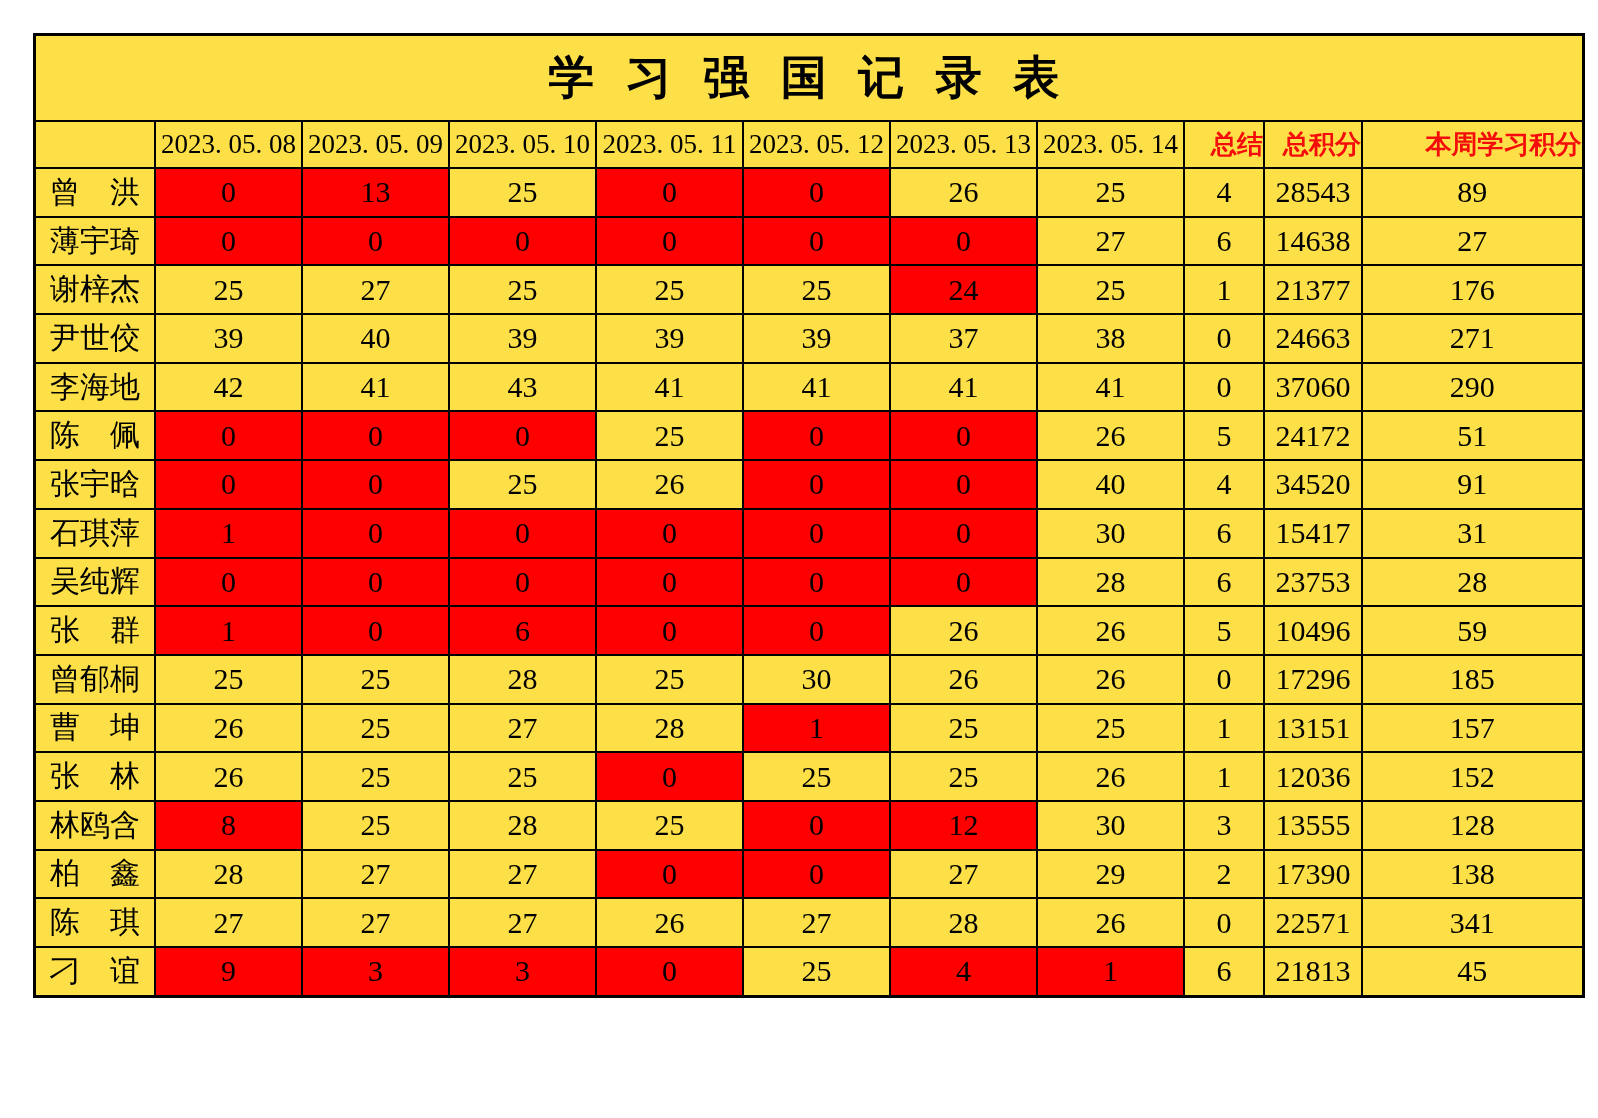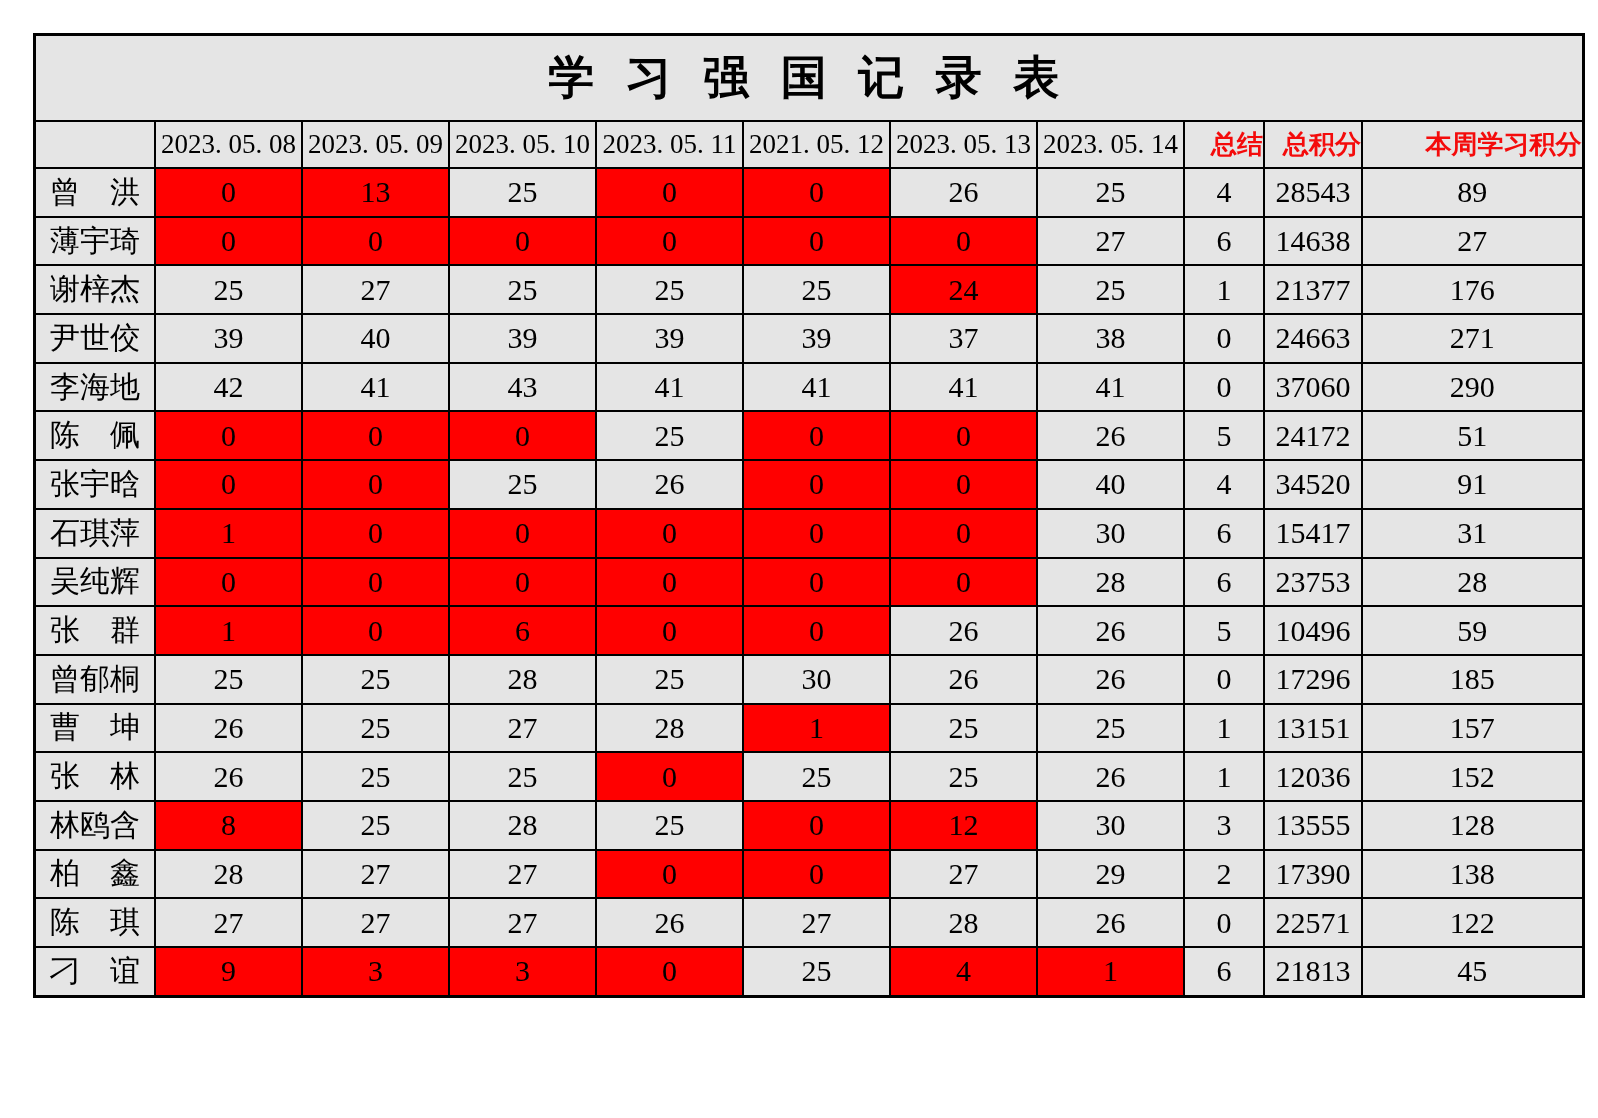--- a/index.html
+++ b/index.html
@@ -14,21 +14,21 @@
     position: relative;
     width: 1598px;
     height: 1118px;
     background: #ffffff;
   }
   table.record {
     border-collapse: collapse;
     table-layout: fixed;
     margin: 33px 0 0 33px;
     border: 3px solid #000;
-    background: #e5e5e5;
+    background: #fde047;
   }
   table.record td {
     border: 2px solid #000;
     text-align: center;
     vertical-align: middle;
     overflow: hidden;
     white-space: nowrap;
     padding: 0;
   }
   td.title-cell {
@@ -90,21 +90,21 @@
     <tbody>
       <tr>
         <td class="title-cell" colspan="11">学 习 强 国 记 录 表</td>
       </tr>
       <tr class="header-row">
         <td></td>
         <td>2023. 05. 08</td>
         <td>2023. 05. 09</td>
         <td>2023. 05. 10</td>
         <td>2023. 05. 11</td>
-        <td>2021. 05. 12</td>
+        <td>2023. 05. 12</td>
         <td>2023. 05. 13</td>
         <td>2023. 05. 14</td>
         <td class="red-head">总结</td>
         <td class="red-head">总积分</td>
         <td class="red-head">本周学习积分</td>
       </tr>
 
     <tr class="data-row">
           <td class="name-cell">曾洪</td>
           <td class="score-cell hl">0</td>
@@ -304,21 +304,21 @@
           <td class="name-cell">陈琪</td>
           <td class="score-cell">27</td>
           <td class="score-cell">27</td>
           <td class="score-cell">27</td>
           <td class="score-cell">26</td>
           <td class="score-cell">27</td>
           <td class="score-cell">28</td>
           <td class="score-cell">26</td>
           <td class="red-text">0</td>
           <td class="red-text">22571</td>
-          <td class="red-text">122</td>
+          <td class="red-text">341</td>
         </tr>
         <tr class="data-row">
           <td class="name-cell">刁谊</td>
           <td class="score-cell hl">9</td>
           <td class="score-cell hl">3</td>
           <td class="score-cell hl">3</td>
           <td class="score-cell hl">0</td>
           <td class="score-cell">25</td>
           <td class="score-cell hl">4</td>
           <td class="score-cell hl">1</td>

